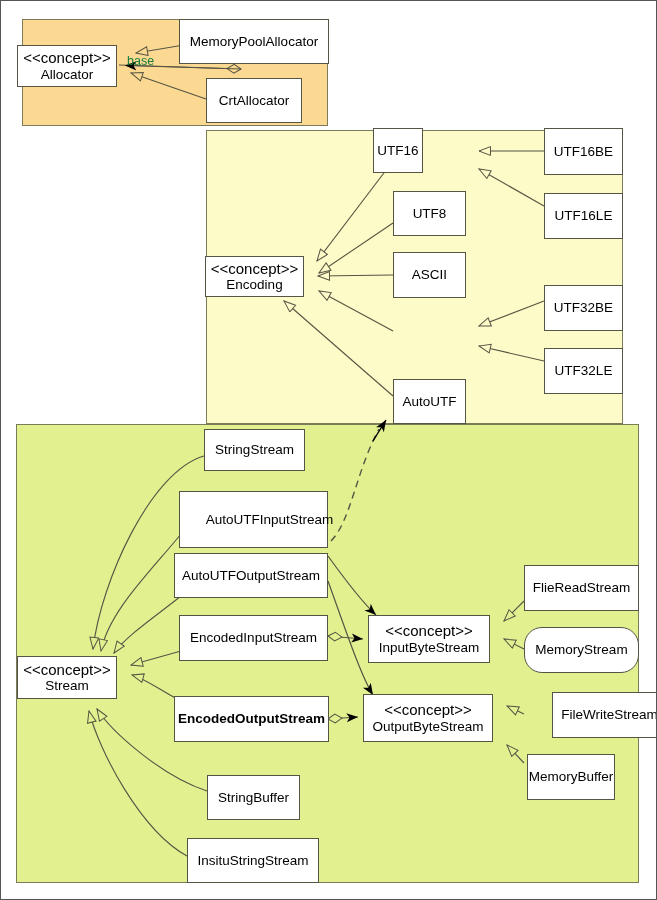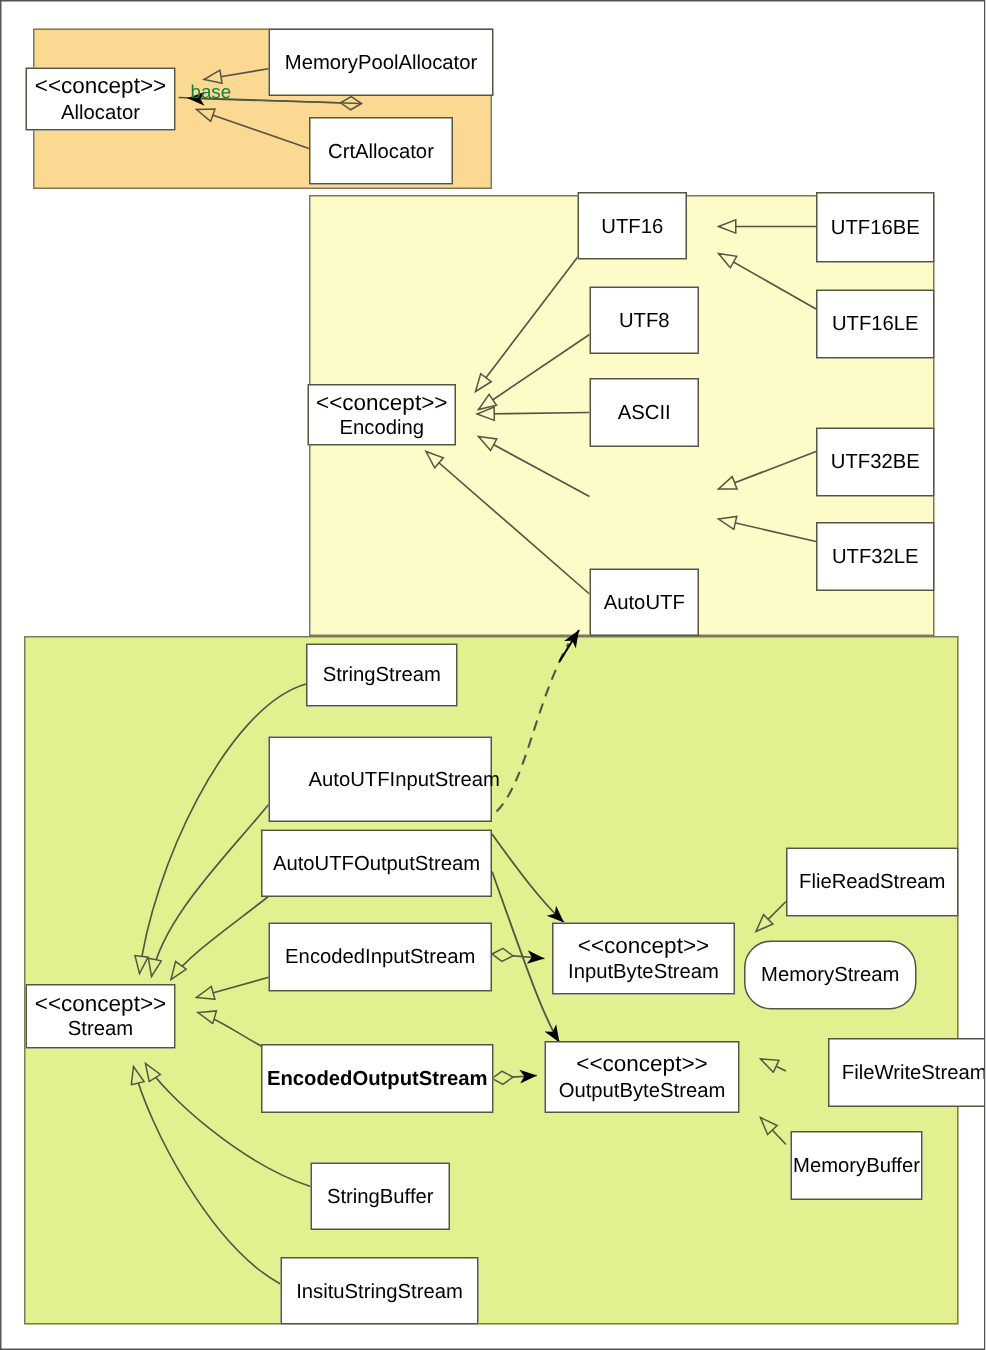--- a/index.html
+++ b/index.html
@@ -186,21 +186,21 @@
     <span class="nm">CrtAllocator</span>
   </div>
 
   <span class="edge-label" style="left:126px; top:53px;">base</span>
 
   <div class="node" style="left:204px; top:255px; width:99px; height:41px;">
     <span class="stereo">&lt;&lt;concept&gt;&gt;</span>
     <span class="nm">Encoding</span>
   </div>
 
-  <div class="node" style="left:384px; top:127px; width:73px; height:45px;">
+  <div class="node" style="left:372px; top:127px; width:50px; height:45px;">
     <span class="nm">UTF16</span>
   </div>
   <div class="node" style="left:392px; top:190px; width:73px; height:45px;">
     <span class="nm">UTF8</span>
   </div>
   <div class="node" style="left:392px; top:251px; width:73px; height:46px;">
     <span class="nm">ASCII</span>
   </div>
   <div class="node" style="left:392px; top:378px; width:73px; height:45px;">
     <span class="nm">AutoUTF</span>
@@ -251,21 +251,21 @@
     <span class="nm">InputByteStream</span>
   </div>
   <div class="node" style="left:362px; top:693px; width:130px; height:48px;">
     <span class="stereo">&lt;&lt;concept&gt;&gt;</span>
     <span class="nm">OutputByteStream</span>
   </div>
 
   <div class="node" style="left:523px; top:564px; width:115px; height:46px;">
     <span class="nm">FlieReadStream</span>
   </div>
-  <div class="node" style="left:495px; top:626px; width:115px; height:46px;border-radius:18px;">
+  <div class="node" style="left:523px; top:626px; width:115px; height:46px;border-radius:18px;">
     <span class="nm">MemoryStream</span>
   </div>
   <div class="node" style="left:523px; top:691px; width:115px; height:46px;margin-left:28px;">
     <span class="nm">FileWriteStream</span>
   </div>
   <div class="node" style="left:526px; top:753px; width:88px; height:46px;">
     <span class="nm">MemoryBuffer</span>
   </div>
 
 </div>

